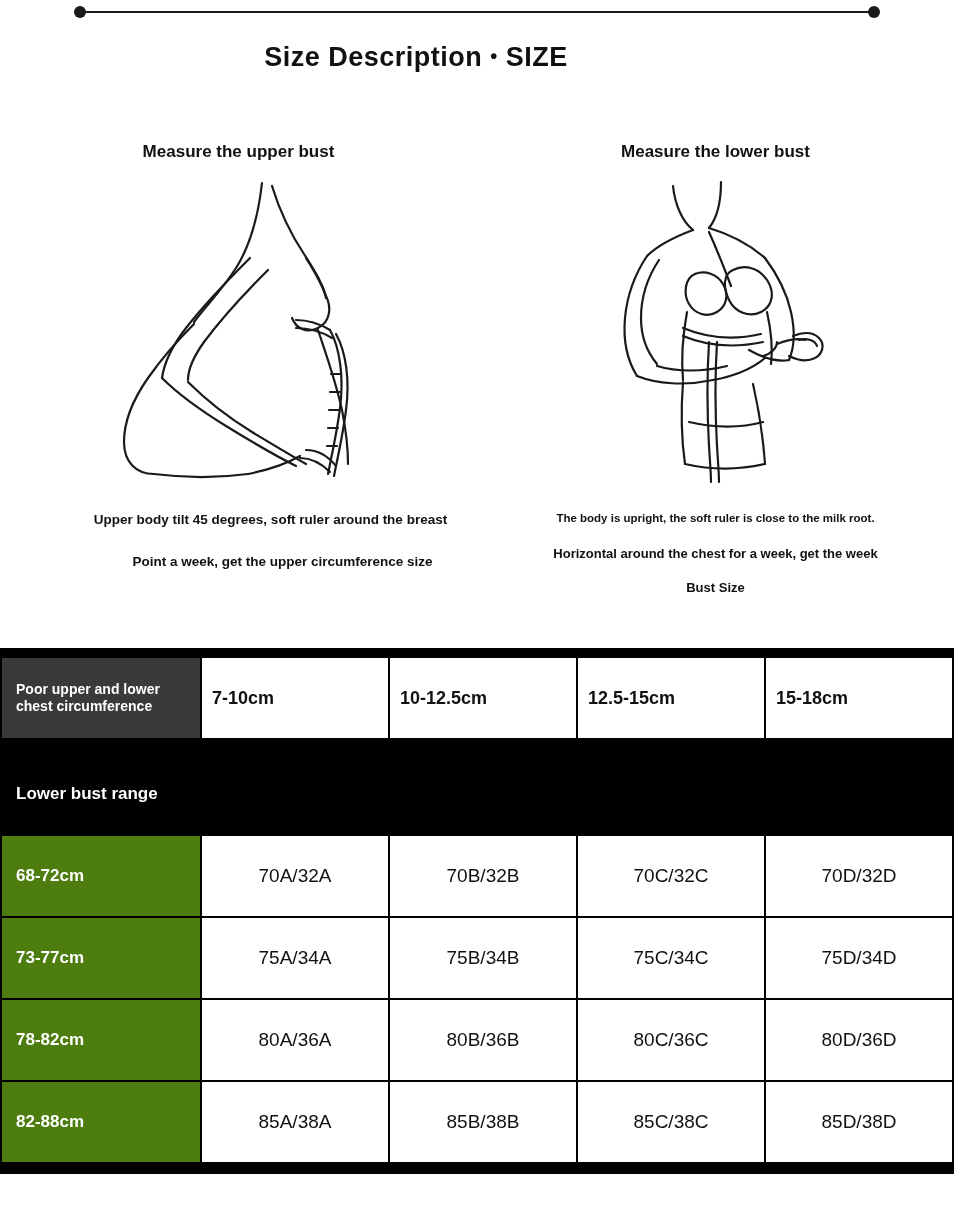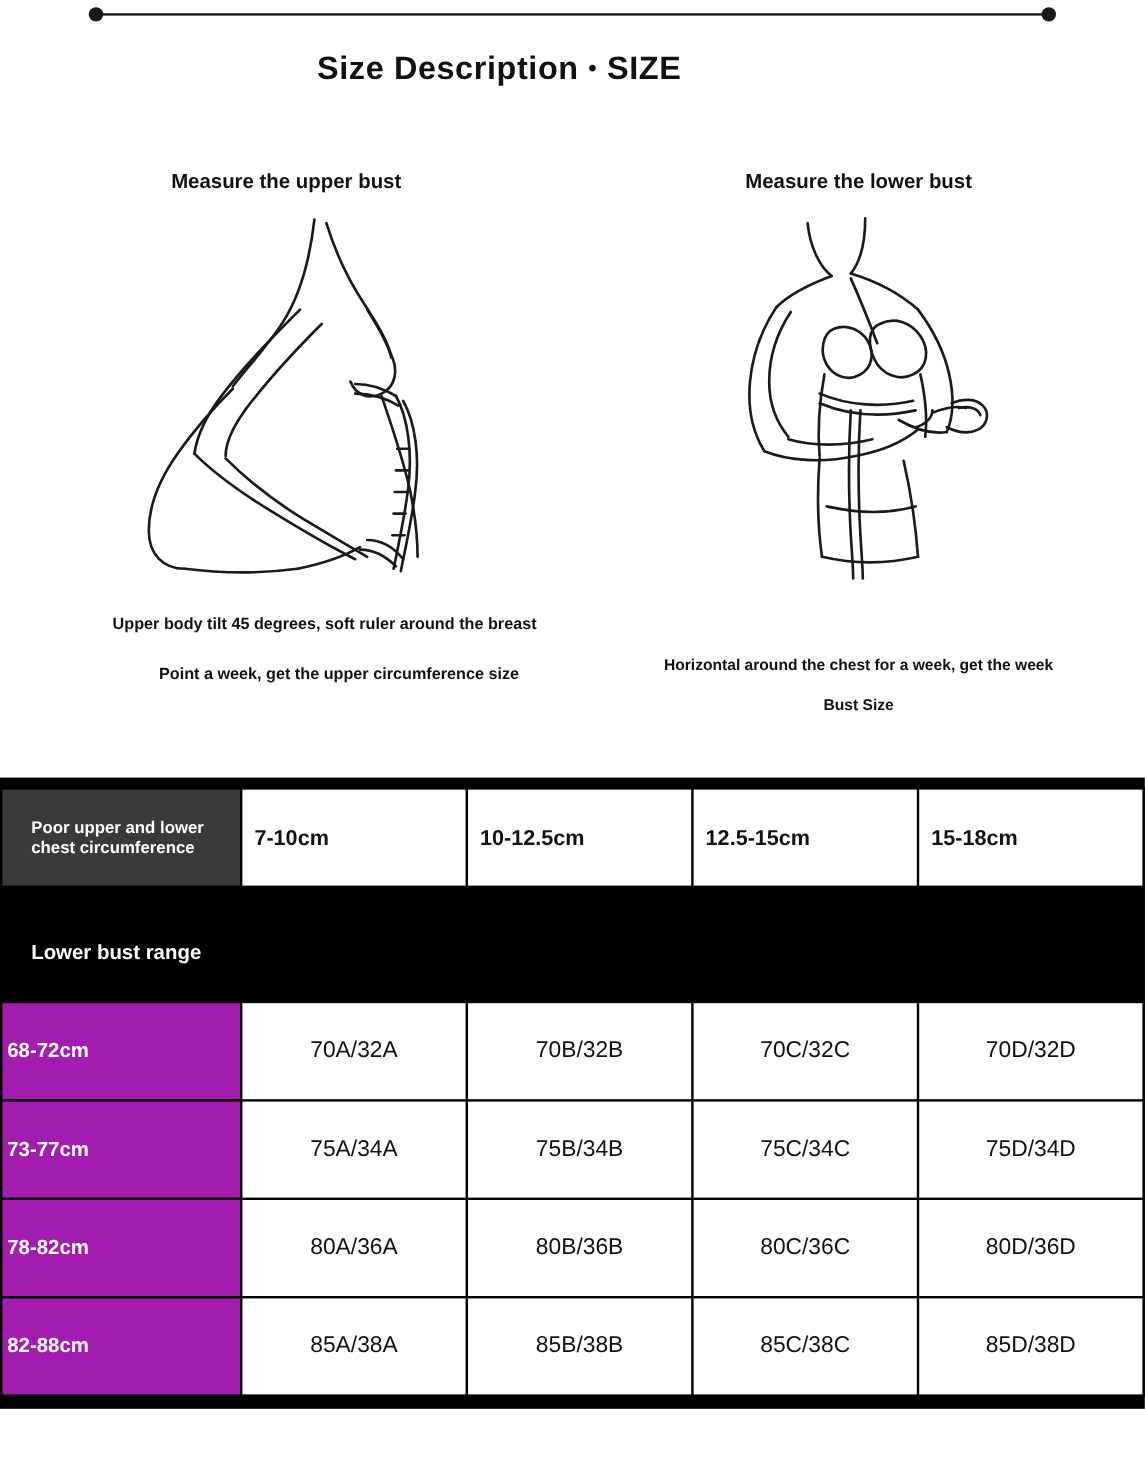--- a/index.html
+++ b/index.html
@@ -129,33 +129,33 @@
     vertical-align: middle;
   }
   .col-head { width: 200px; }
   .col-data { width: 188px; }
 
   td.head-cell {
     background: #3a3a3a;
     color: #ffffff;
     font-weight: bold;
     font-size: 14px;
-    padding-left: 24px;
+    padding-left: 14px;
     line-height: 1.25;
   }
   td.head-cell.big {
     background: #000000;
     font-size: 17px;
   }
   td.row-head {
-    background: #a21caf;
+    background: #4d7c0f;
     color: #ffffff;
     font-weight: bold;
     font-size: 17px;
-    padding-left: 4px;
+    padding-left: 14px;
   }
   td.val {
     background: #ffffff;
     color: #111111;
     text-align: center;
     font-size: 19px;
   }
   td.val.top-range {
     font-weight: bold;
     font-size: 18px;
@@ -283,20 +283,21 @@
           <path d="M212 244 C238 250 264 250 286 244"></path>
 
           <path d="M206 150 C230 160 258 162 284 156"></path>
           <path d="M206 158 C230 168 258 170 286 164"></path>
 
           <path d="M232 164 C230 196 230 232 232 268 C233 284 234 296 234 304"></path>
           <path d="M240 164 C238 196 238 232 240 268 C241 284 242 296 242 304"></path>
         </g>
       </svg>
     </div>
+    <div class="caption c1">The body is upright, the soft ruler is close to the milk root.</div>
     <div class="caption c2">Horizontal around the chest for a week, get the week</div>
     <div class="caption c3">Bust Size</div>
   </div>
 </div>
 
 <div class="table-wrap">
   <table class="size-table">
     <colgroup>
       <col class="col-head">
       <col class="col-data">

